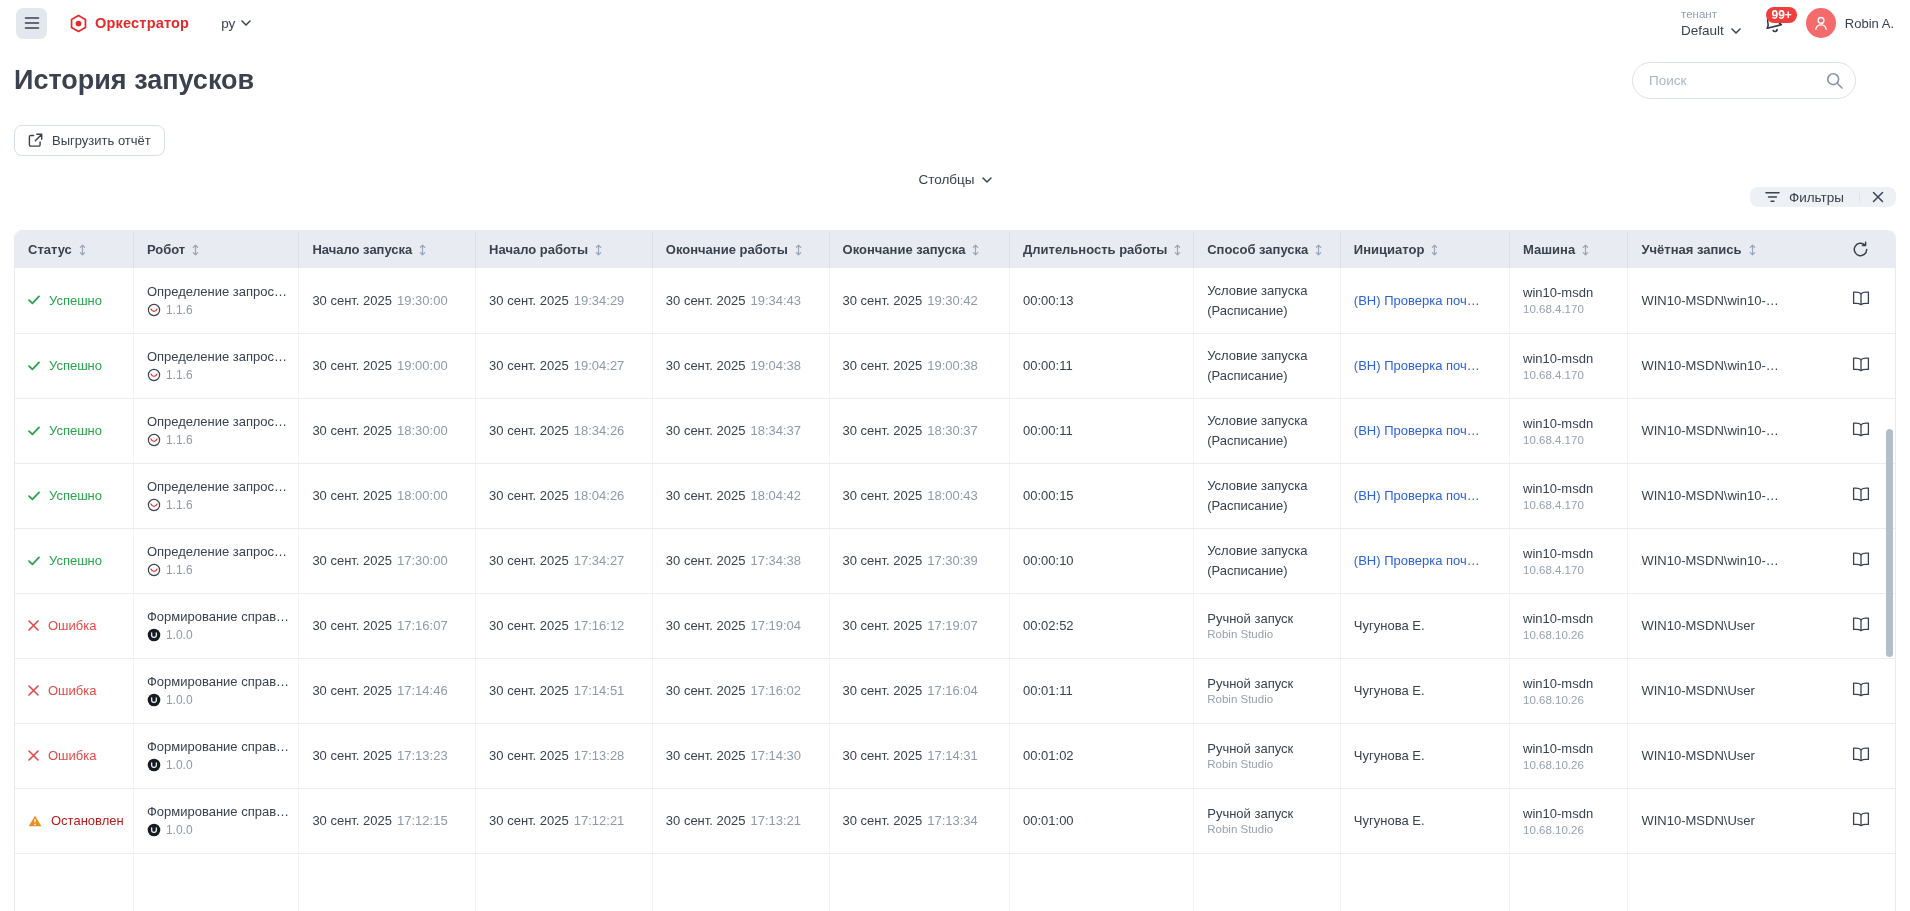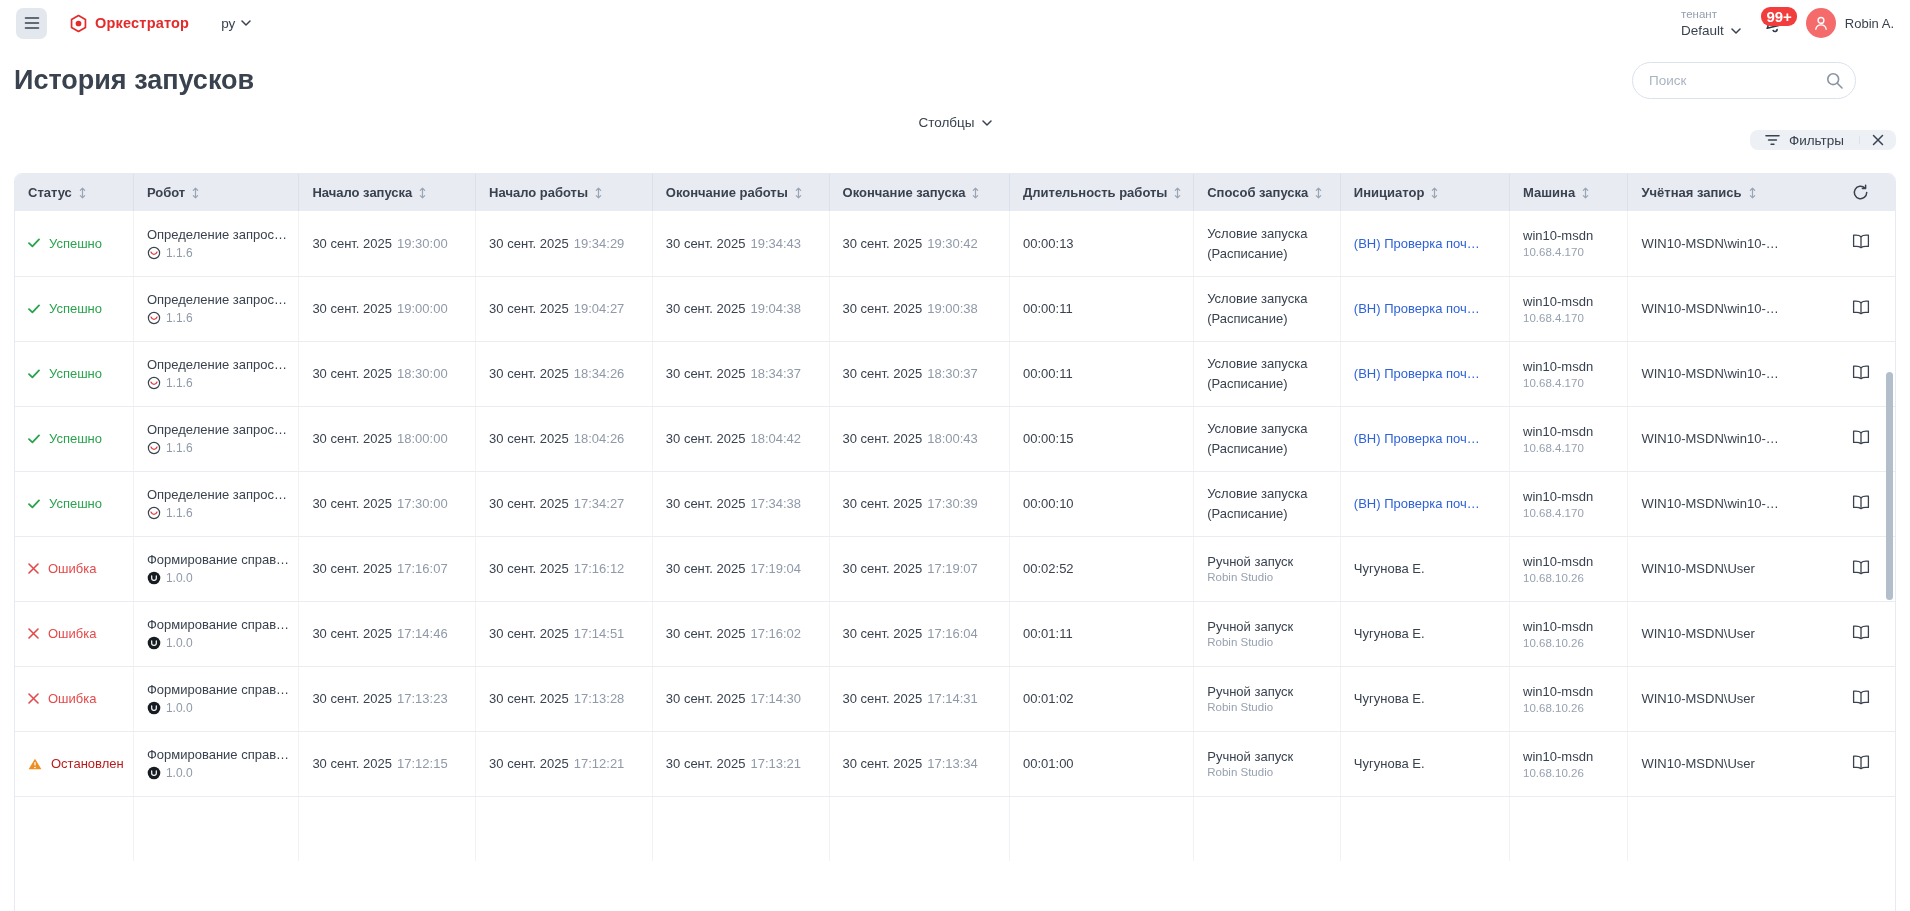--- a/index.html
+++ b/index.html
@@ -16,21 +16,21 @@
     display:flex; align-items:center; justify-content:center; cursor:pointer; }
   .brand { display:flex; align-items:center; gap:7px; margin-left:22px;
     color:#E32B2B; font-weight:700; font-size:14.5px; letter-spacing:.2px; }
   .lang { display:flex; align-items:center; gap:6px; margin-left:32px; font-size:13.5px; cursor:pointer; }
   .top-spacer { flex:1; }
   .tenant { margin-right:22px; }
   .tenant-label { font-size:11.5px; color:#949EAD; margin-bottom:3px; }
   .tenant-val { display:flex; align-items:center; gap:7px; font-size:13.5px; cursor:pointer; }
   .bell-wrap { position:relative; margin-right:22px; cursor:pointer; }
   .badge { position:absolute; top:-6px; right:-13px; background:#F23D3D; color:#fff;
-    font-size:15px; font-weight:700; border-radius:9px; padding:2px 5px 2px; line-height:1; }
+    font-size:12px; font-weight:700; border-radius:9px; padding:2px 5px 2px; line-height:1; }
   .avatar { width:30px; height:30px; border-radius:50%; background:#F56A6A;
     display:flex; align-items:center; justify-content:center; cursor:pointer; }
   .user { margin-left:9px; font-size:13px; }
 
   
   .page { padding:0 14px; }
   .title-row { display:flex; align-items:center; margin-top:16px; }
   h1 { font-size:27px; font-weight:700; color:#39424E; }
   .search { position:relative; margin-left:auto; margin-right:40px; }
   .search input { width:224px; height:37px; border:1.5px solid #DCE2EB; border-radius:19px;
@@ -151,20 +151,29 @@
     <h1>История запусков</h1>
     <div class="search">
       <input type="text" placeholder="Поиск" style="">
       <svg class="mag" width="17" height="17" viewBox="0 0 17 17" fill="none" stroke="#8A94A3" stroke-width="1.6">
         <circle cx="7.2" cy="7.2" r="5.4"></circle>
           <path d="M11.3 11.3 16 16" stroke-linecap="round"></path>
       </svg>
     </div>
   </div>
 
+  <div class="export-row">
+    <button class="btn-export">
+      <svg width="15" height="15" viewBox="0 0 16 16" fill="none" stroke="#39424E" stroke-width="1.5">
+        <path d="M6 2.6H3.1c-.9 0-1.6.7-1.6 1.6v8.2c0 .9.7 1.6 1.6 1.6h8.2c.9 0 1.6-.7 1.6-1.6V9.5" stroke-linecap="round"></path>
+        <path d="M9.4 1.4h5.2v5.2M14.4 1.6 7.8 8.2" stroke-linecap="round" stroke-linejoin="round"></path>
+      </svg>
+      <span>Выгрузить отчёт</span>
+    </button>
+  </div>
 
   <div class="ctl-row">
     <div class="columns-btn">
       <span>Столбцы</span>
       <svg width="10" height="6" viewBox="0 0 10 6">
         <path d="M1 1l4 4 4-4" fill="none" stroke="#39424E" stroke-width="1.5" stroke-linecap="round" stroke-linejoin="round"></path>
       </svg>
     </div>
     <div class="filters-group">
       <div class="filters-btn">

